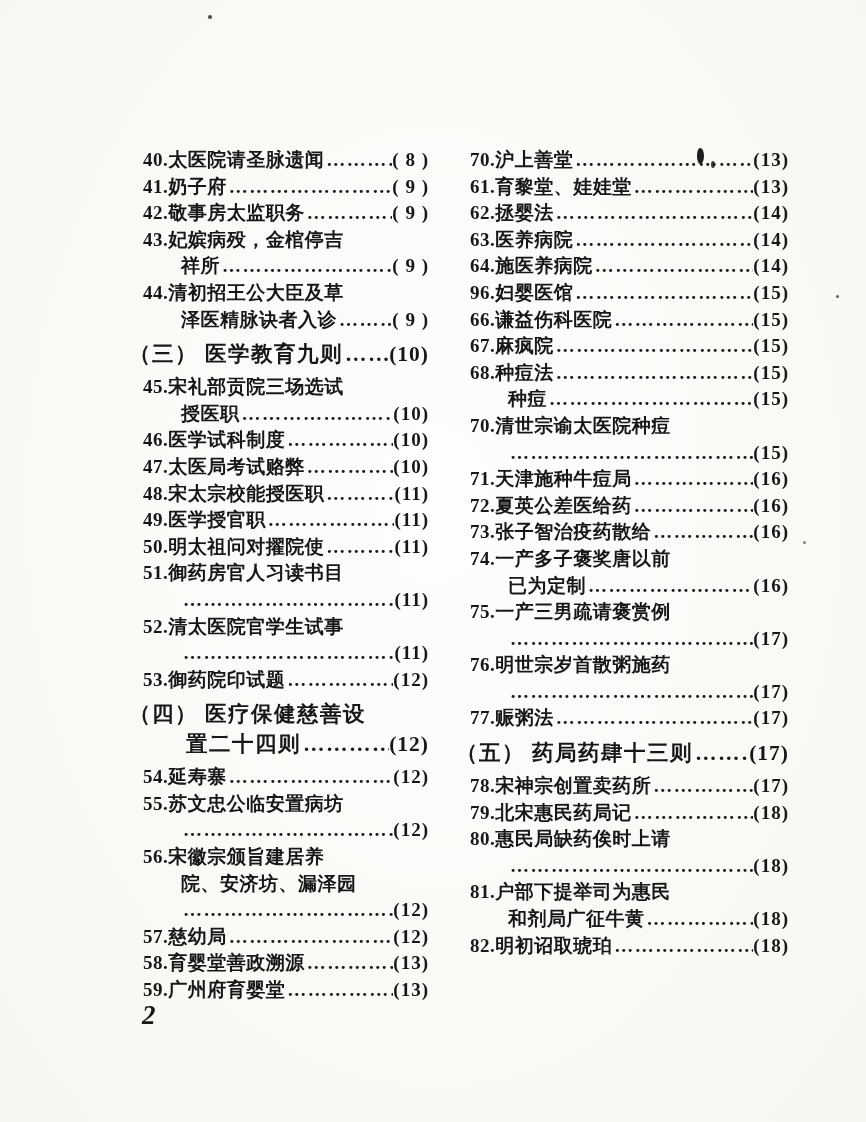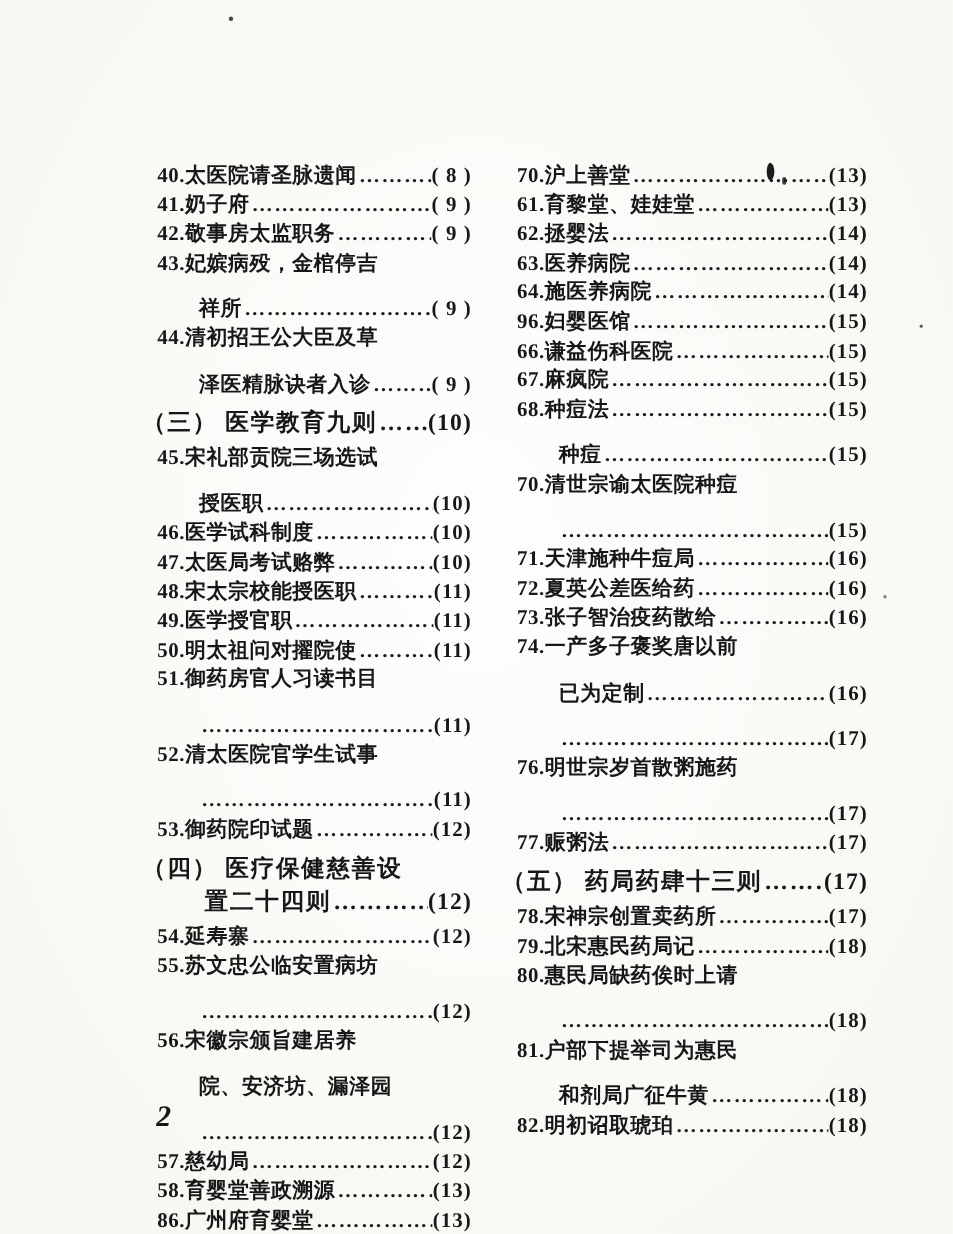--- a/index.html
+++ b/index.html
@@ -18,21 +18,21 @@
   .col{position:absolute;top:147px;}
   #col-left{left:129px;width:300px;}
   #col-right{left:456px;width:333px;}
   .line{
     display:flex;box-sizing:border-box;width:100%;
     height:26.6px;line-height:26.6px;
     font-size:19px;font-weight:600;letter-spacing:0.5px;
   }
   .i0{padding-left:0;}
   .i1{padding-left:14px;}
-  .i2{padding-left:52px;margin-top:15px;}
+  .i2{padding-left:52px;}
   .i3{padding-left:57px;}
   .sec{font-size:21.5px;font-weight:800;letter-spacing:1.5px;height:30px;line-height:30px;margin-top:6px;}
   .sec + .sec{margin-top:0;}
   .sec + .line:not(.sec){margin-top:5px;}
   .t{white-space:nowrap;}
   .leader{flex:1;min-width:0;overflow:hidden;white-space:nowrap;letter-spacing:1.5px;padding:0 2px;}
   .p{white-space:nowrap;letter-spacing:1px;}
   .pagenum{
     position:absolute;left:142px;top:1000px;
     font-size:27px;font-style:italic;font-weight:700;letter-spacing:0;
@@ -175,21 +175,21 @@
         <span class="t">57.慈幼局</span>
         <span class="leader">………………………………………………………………</span>
         <span class="p">(12)</span>
       </div>
       <div class="line i1">
         <span class="t">58.育婴堂善政溯源</span>
         <span class="leader">………………………………………………………………</span>
         <span class="p">(13)</span>
       </div>
       <div class="line i1">
-        <span class="t">86.广州府育婴堂</span>
+        <span class="t">59.广州府育婴堂</span>
         <span class="leader">………………………………………………………………</span>
         <span class="p">(13)</span>
       </div>
     </div>
   <div class="col" id="col-right">
       <div class="line i1">
         <span class="t">70.沪上善堂</span>
         <span class="leader">………………………………………………………………</span>
         <span class="p">(13)</span>
       </div>
@@ -261,20 +261,23 @@
         <span class="leader">………………………………………………………………</span>
         <span class="p">(16)</span>
       </div>
       <div class="line i1">
         <span class="t">74.一产多子褒奖唐以前</span>
       </div>
       <div class="line i2">
         <span class="t">已为定制</span>
         <span class="leader">………………………………………………………………</span>
         <span class="p">(16)</span>
+      </div>
+      <div class="line i1">
+        <span class="t">75.一产三男疏请褒赏例</span>
       </div>
       <div class="line i2">
         <span class="t"></span>
         <span class="leader">………………………………………………………………</span>
         <span class="p">(17)</span>
       </div>
       <div class="line i1">
         <span class="t">76.明世宗岁首散粥施药</span>
       </div>
       <div class="line i2">

